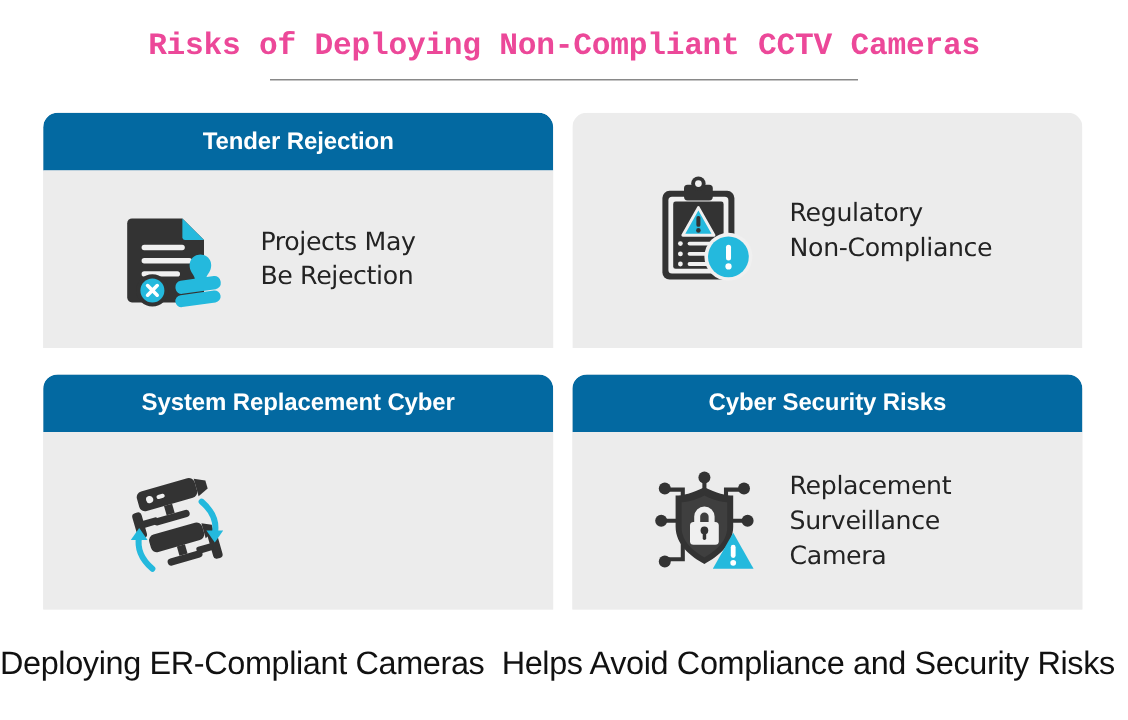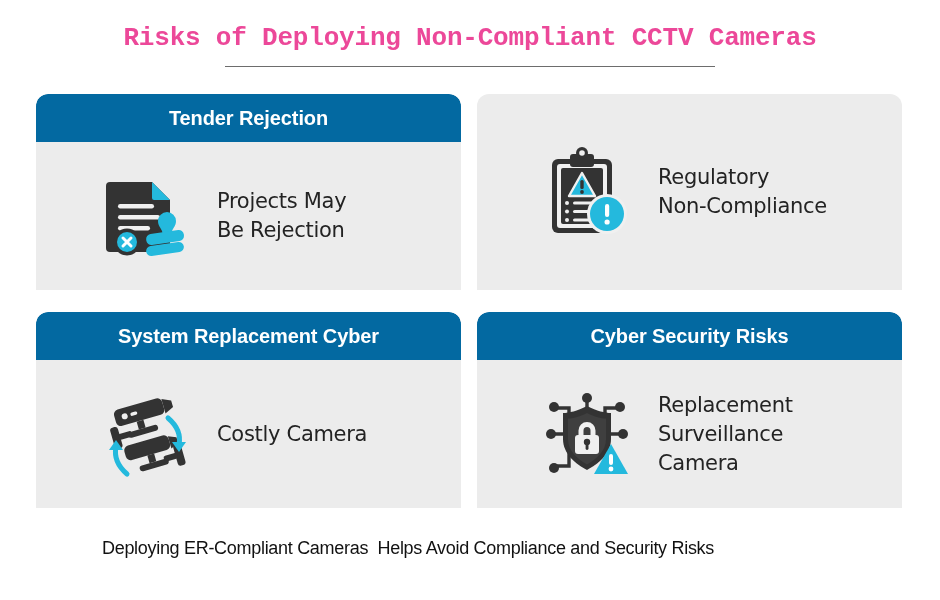--- a/index.html
+++ b/index.html
@@ -99,21 +99,21 @@
   }
   .card-text span { display: block; }
 
   
   .footer {
     position: absolute;
     left: 0;
     top: 538px;
     width: 816px;
     text-align: center;
-    font-size: 18px;
+    font-size: 27px;
     color: #111111;
     font-family: "Liberation Sans", sans-serif;
     letter-spacing: -0.3px;
     white-space: pre;
   }
 </style>
 </head>
 <body>
 
 <div class="poster">
@@ -214,21 +214,20 @@
             <rect x="80" y="70" width="8" height="22" rx="3" fill="#333333"></rect>
             <rect x="68" y="78" width="14" height="6" rx="2" fill="#333333"></rect>
           </g>
 
           <path d="M74 36 q14 12 11 27" stroke="#24b9dd" stroke-width="5" fill="none" stroke-linecap="round"></path>
           <path d="M78 60 l7 10 l7 -10 z" fill="#24b9dd"></path>
           <path d="M33 92 q-14 -12 -11 -27" stroke="#24b9dd" stroke-width="5" fill="none" stroke-linecap="round"></path>
           <path d="M29 68 l-7 -10 l-7 10 z" fill="#24b9dd"></path>
         </svg>
         <div class="card-text">
-          <span>Costly Camera</span>
         </div>
       </div>
     </div>
 
     <div class="card">
       <div class="card-header">Cyber Security Risks</div>
       <div class="card-body">
         <svg class="card-icon" viewBox="0 0 104 104">
 
           <g stroke="#333333" stroke-width="3.4" fill="none" stroke-linecap="round">

